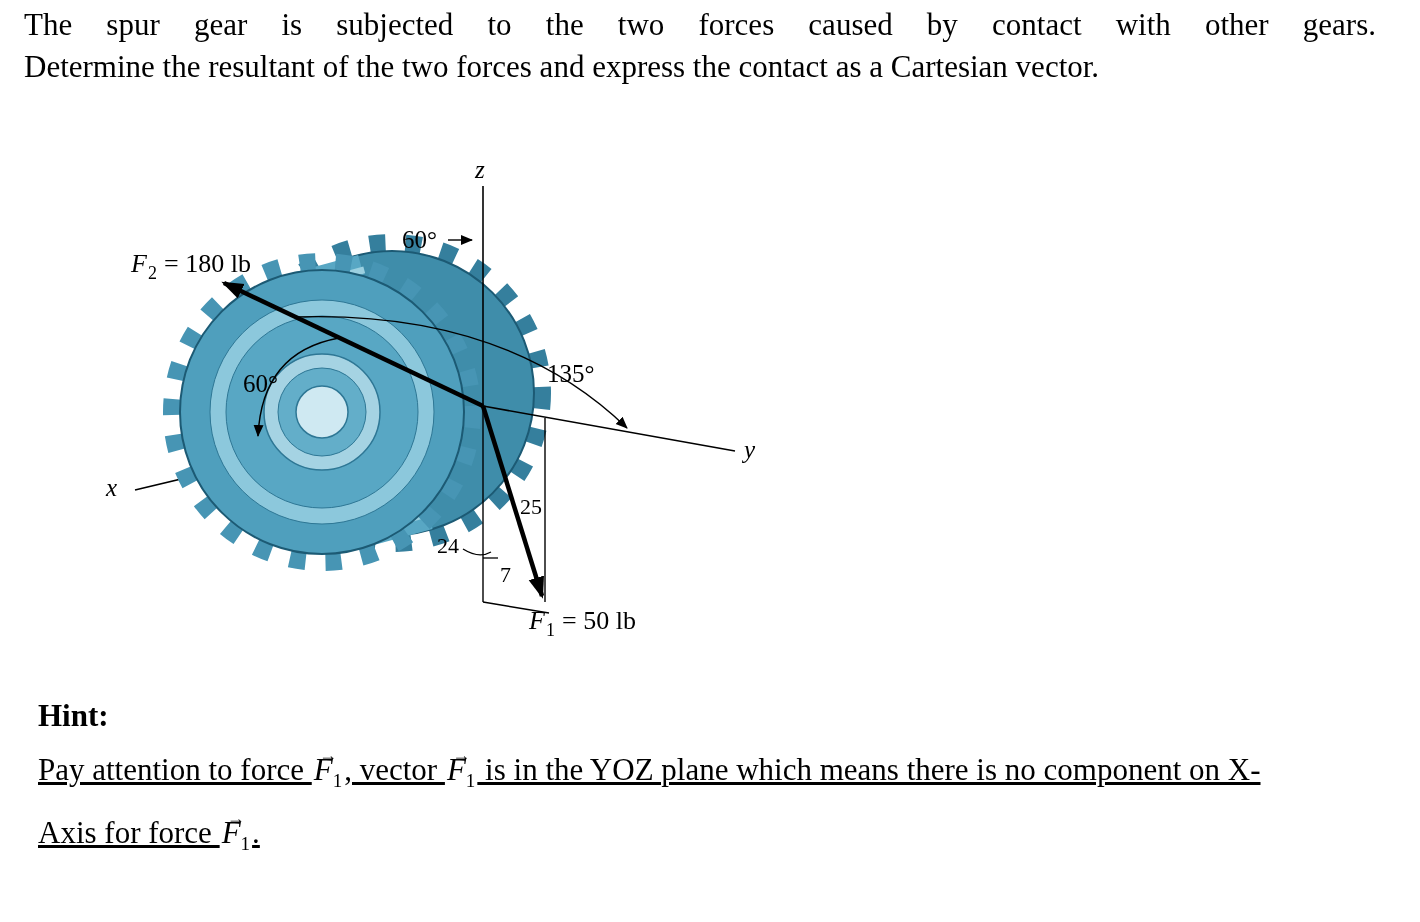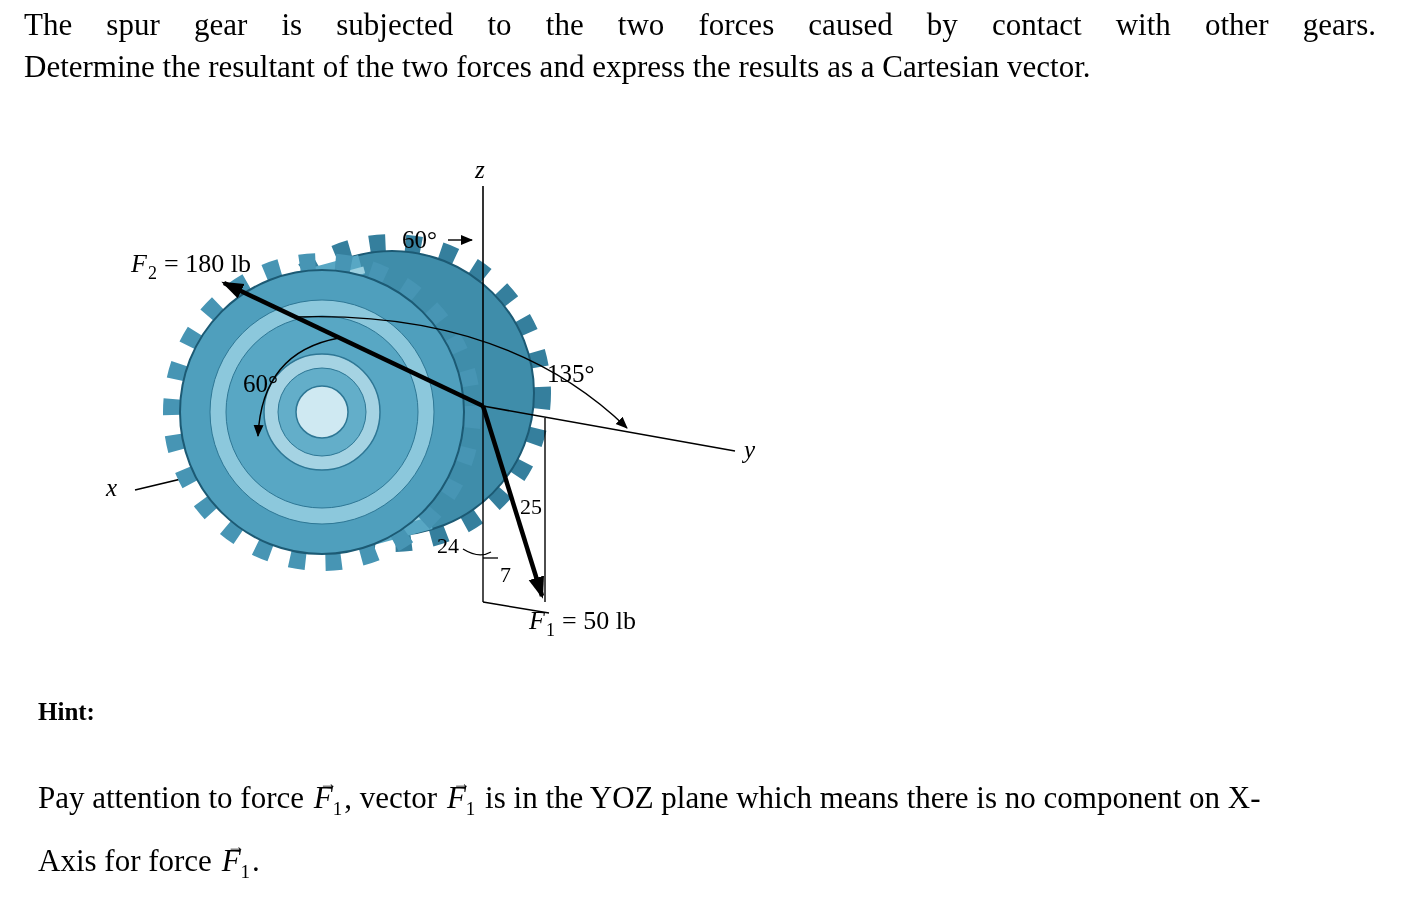--- a/index.html
+++ b/index.html
@@ -9,34 +9,34 @@
            font-size:31px;line-height:42px;}
   .problem .jline{text-align:justify;text-align-last:justify;}
   .diagram-svg{position:absolute;left:0;top:0;width:1420px;height:922px;}
   svg text{font-family:"Liberation Serif",serif;fill:#000;}
   .ax{font-size:25px;font-style:italic;}
   .ang{font-size:25px;}
   .num{font-size:22px;}
   .fsym{font-size:26px;font-style:italic;}
   .fsub{font-size:18px;}
   .fval{font-size:26px;}
-  .hint-head{position:absolute;left:38px;top:698px;font-size:25px;font-weight:bold;}
-  .hint-body{position:absolute;left:38px;top:772px;width:1252px;
-             font-size:31px;line-height:52px;}
+  .hint-head{position:absolute;left:38px;top:698px;font-size:31px;font-weight:bold;}
+  .hint-body{position:absolute;left:38px;top:744px;width:1252px;
+             font-size:31px;line-height:52px;text-decoration:underline;}
   .vec{position:relative;display:inline-block;font-style:italic;padding:0 2px;}
   .vecarrow{position:absolute;top:-15px;left:0;width:100%;text-align:center;
             font-size:18px;font-style:normal;}
   .vec sub{font-size:19px;font-style:normal;}
 </style>
 </head>
 <body>
 
 <div class="problem">
   <div class="jline">The spur gear is subjected to the two forces caused by contact with other gears.</div>
-  <div>Determine the resultant of the two forces and express the results as a Cartesian vector.</div>
+  <div>Determine the resultant of the two forces and express the contact as a Cartesian vector.</div>
 </div>
 
 <svg class="diagram-svg" viewBox="0 0 1420 922" xmlns="http://www.w3.org/2000/svg">
   <defs>
     <marker id="mArrow" markerUnits="userSpaceOnUse" markerWidth="14" markerHeight="12" refX="11" refY="5" orient="auto">
       <path d="M0,0 L12,5 L0,10 z" fill="#000"></path>
     </marker>
     <marker id="mForce" markerUnits="userSpaceOnUse" markerWidth="26" markerHeight="20" refX="19" refY="8" orient="auto">
       <path d="M0,0 L22,8 L0,16 z" fill="#000"></path>
     </marker>

